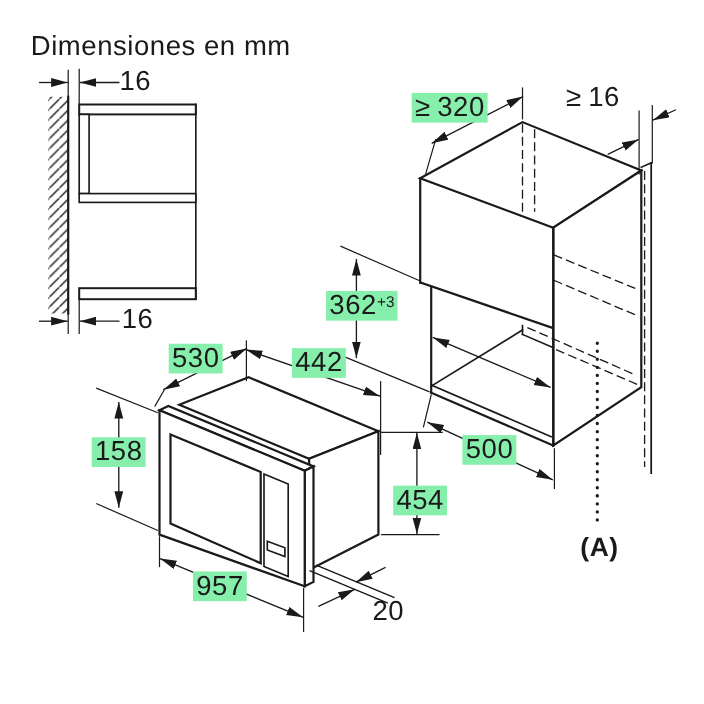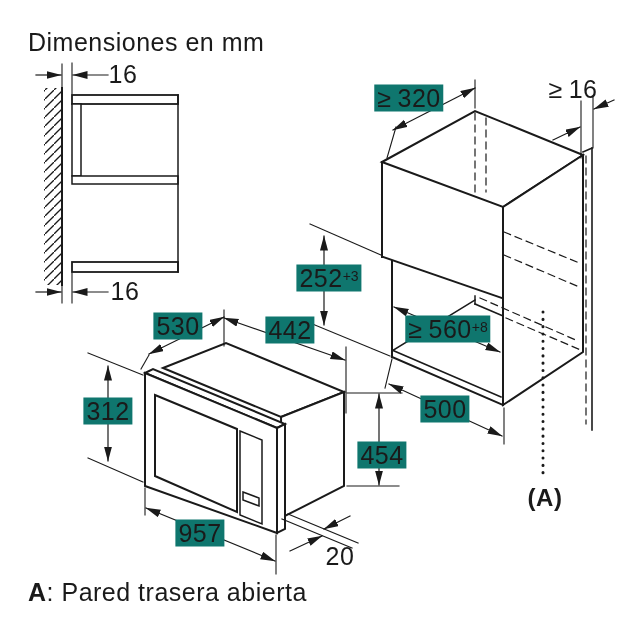--- a/index.html
+++ b/index.html
@@ -1,21 +1,21 @@
 <!DOCTYPE html>
 <html><head>
 <meta charset="utf-8">
 <style>
   html,body{margin:0;padding:0;background:#ffffff;}
   #stage{position:relative;width:640px;height:640px;background:#fff;overflow:hidden;
          font-family:"Liberation Sans","DejaVu Sans",sans-serif;color:#1a1a1a;}
   #lineart{position:absolute;left:0;top:0;}
   .lbl{position:absolute;transform:translate(-50%,-50%);font-size:25px;line-height:1;
        white-space:nowrap;color:#1a1a1a;letter-spacing:0.5px;}
-  .bg{background:#0f766e;padding:1px 3px;text-align:right;}
+  .bg{background:#86efac;padding:1px 3px;text-align:right;}
   .sup{font-size:14px;vertical-align:6px;letter-spacing:0;}
   .pre{margin-right:6px;}
   .tl{transform:none;} 
   .title{font-size:25px;}
   .foot{font-size:25px;}
   .foot b{font-weight:bold;}
   .callout{font-weight:bold;font-size:24px;}
 </style>
 </head>
 <body>
@@ -145,49 +145,43 @@
     <span>16</span>
   </div>
 
   <div class="lbl bg" style="left:178px;top:326px">
     <span>530</span>
   </div>
   <div class="lbl bg" style="left:290px;top:330px">
     <span>442</span>
   </div>
   <div class="lbl bg" style="left:108px;top:411px">
-    <span>312</span>
+    <span>158</span>
   </div>
   <div class="lbl bg" style="left:200px;top:533px">
     <span>957</span>
   </div>
-  <div class="lbl" style="left:340px;top:556px">
+  <div class="lbl" style="left:353px;top:556px">
     <span>20</span>
   </div>
   <div class="lbl bg" style="left:382px;top:455px">
     <span>454</span>
   </div>
 
   <div class="lbl bg" style="left:409px;top:98px">
     <span class="pre">≥</span><span>320</span>
   </div>
-  <div class="lbl" style="left:573px;top:89px">
+  <div class="lbl" style="left:539px;top:89px">
     <span class="pre">≥</span><span>16</span>
   </div>
   <div class="lbl bg" style="left:329px;top:278px">
-    <span>252</span><span class="sup">+3</span>
-  </div>
-  <div class="lbl bg" style="left:448px;top:329px">
-    <span class="pre">≥</span><span>560</span><span class="sup">+8</span>
+    <span>362</span><span class="sup">+3</span>
   </div>
   <div class="lbl bg" style="left:445px;top:409px">
     <span>500</span>
   </div>
 
   <div class="lbl callout" style="left:545px;top:498px">
     <span>(A)</span>
   </div>
 
-  <div class="lbl tl foot" style="left:28px;top:580px">
-    <b>A</b><span>: Pared trasera abierta</span>
-  </div>
 
 </div>
 
 </body></html>

